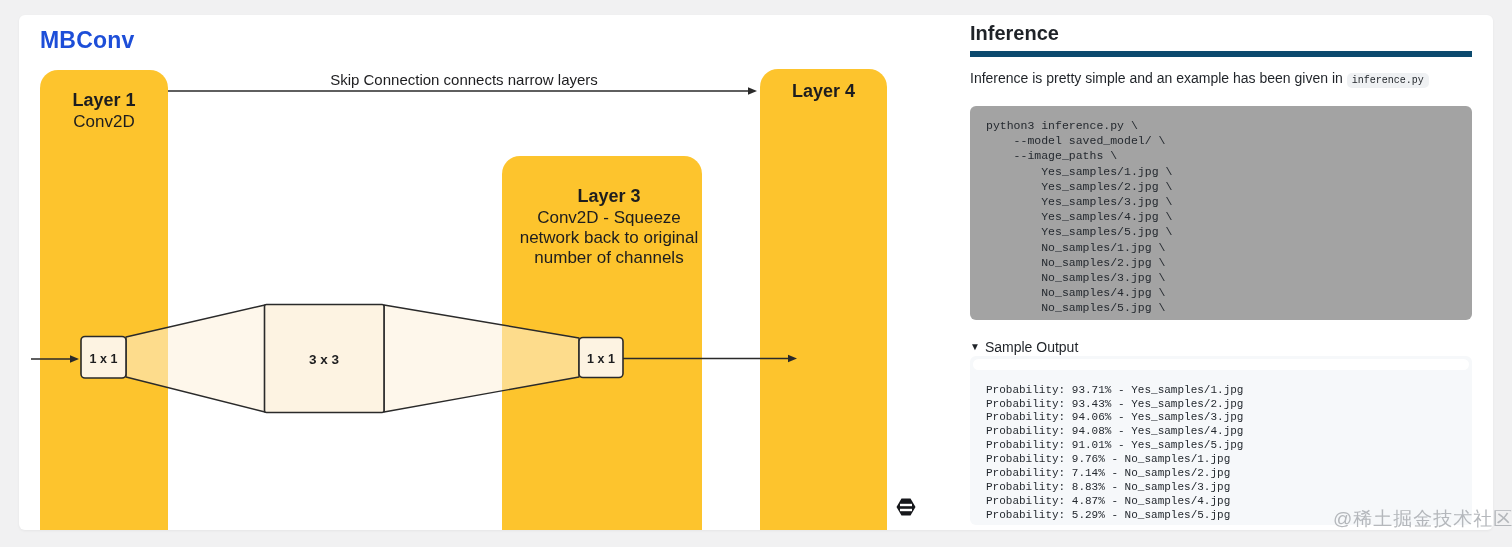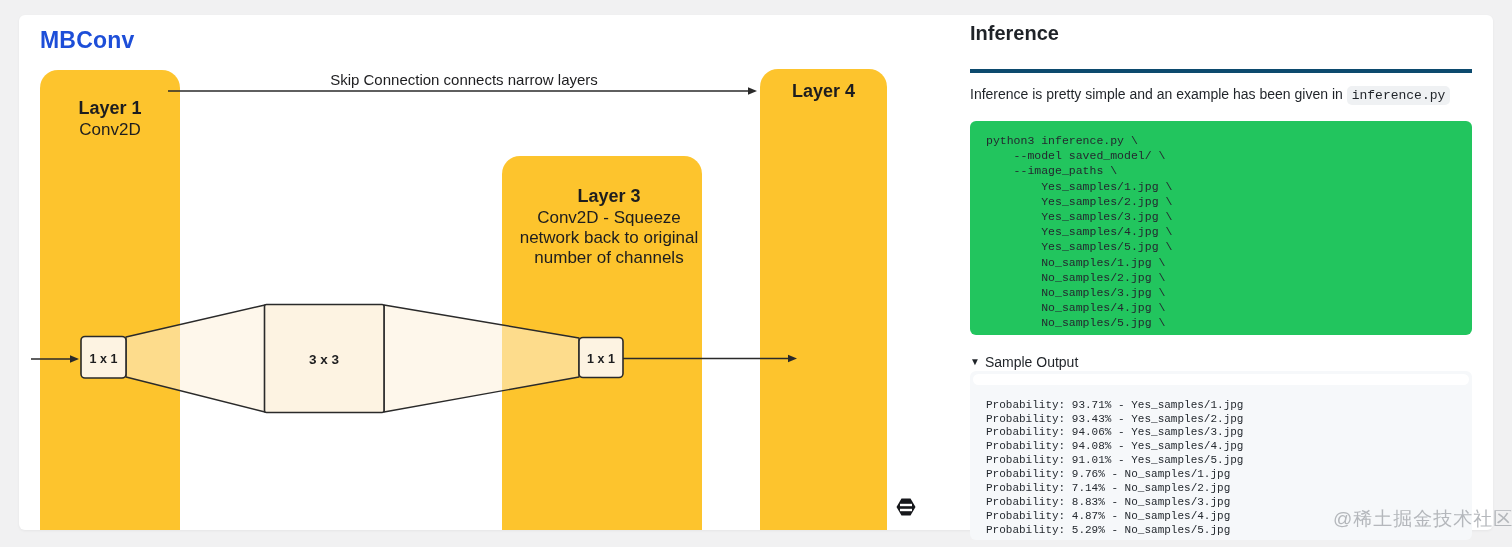--- a/index.html
+++ b/index.html
@@ -43,21 +43,21 @@
     font-weight: 800;
     line-height: 21px;
   }
   .layer-col .layer-desc {
     display: block;
     font-size: 17px;
     font-weight: 400;
     line-height: 20px;
     margin-top: 1px;
   }
-  #col1 { left: 40px;  top: 70px;  width: 140px; height: 460px; padding-top: 28px; }
+  #col1 { left: 40px;  top: 70px;  width: 128px; height: 460px; padding-top: 20px; }
   #col2 { left: 228px; top: 156px; width: 195px; height: 374px; padding-top: 21px; }
   #col3 { left: 502px; top: 156px; width: 200px; height: 374px; padding-top: 30px; padding-left: 14px; }
   #col4 { left: 760px; top: 69px;  width: 127px; height: 461px; padding-top: 12px; }
 
   .skip-label {
     position: absolute;
     left: 322px; top: 71px;
     width: 284px;
     text-align: center;
     font-size: 15px;
@@ -79,39 +79,39 @@
     position: absolute;
     left: 970px; top: 15px;
     width: 502px;
     color: #1f2328;
   }
   .docs h2 {
     margin: 6px 0 0 0;
     font-size: 20px;
     font-weight: 700;
     line-height: 24px;
-    padding-bottom: 24px;
-    border-bottom: 4px solid #0c4a6e;
+    padding-bottom: 6px;
+    border-bottom: 6px solid #0c4a6e;
   }
   .docs p {
     margin: 12px 0 0 0;
     font-size: 14px;
     line-height: 18px;
   }
   .inline-code {
     font-family: "Liberation Mono", "DejaVu Sans Mono", monospace;
-    font-size: 13px;
+    font-size: 10px;
     background: #eff1f3;
     border-radius: 5px;
     padding: 2px 5px;
     color: #1f2328;
   }
   .code-block {
     margin-top: 16px;
-    background: #22c55e;
+    background: #a3a3a3;
     border-radius: 6px;
     padding: 12px 16px 4px 16px;
     overflow: hidden;
   }
   .code-block pre {
     margin: 0;
     font-family: "Liberation Mono", "DejaVu Sans Mono", monospace;
     font-size: 11.5px;
     line-height: 15.2px;
     white-space: pre;

